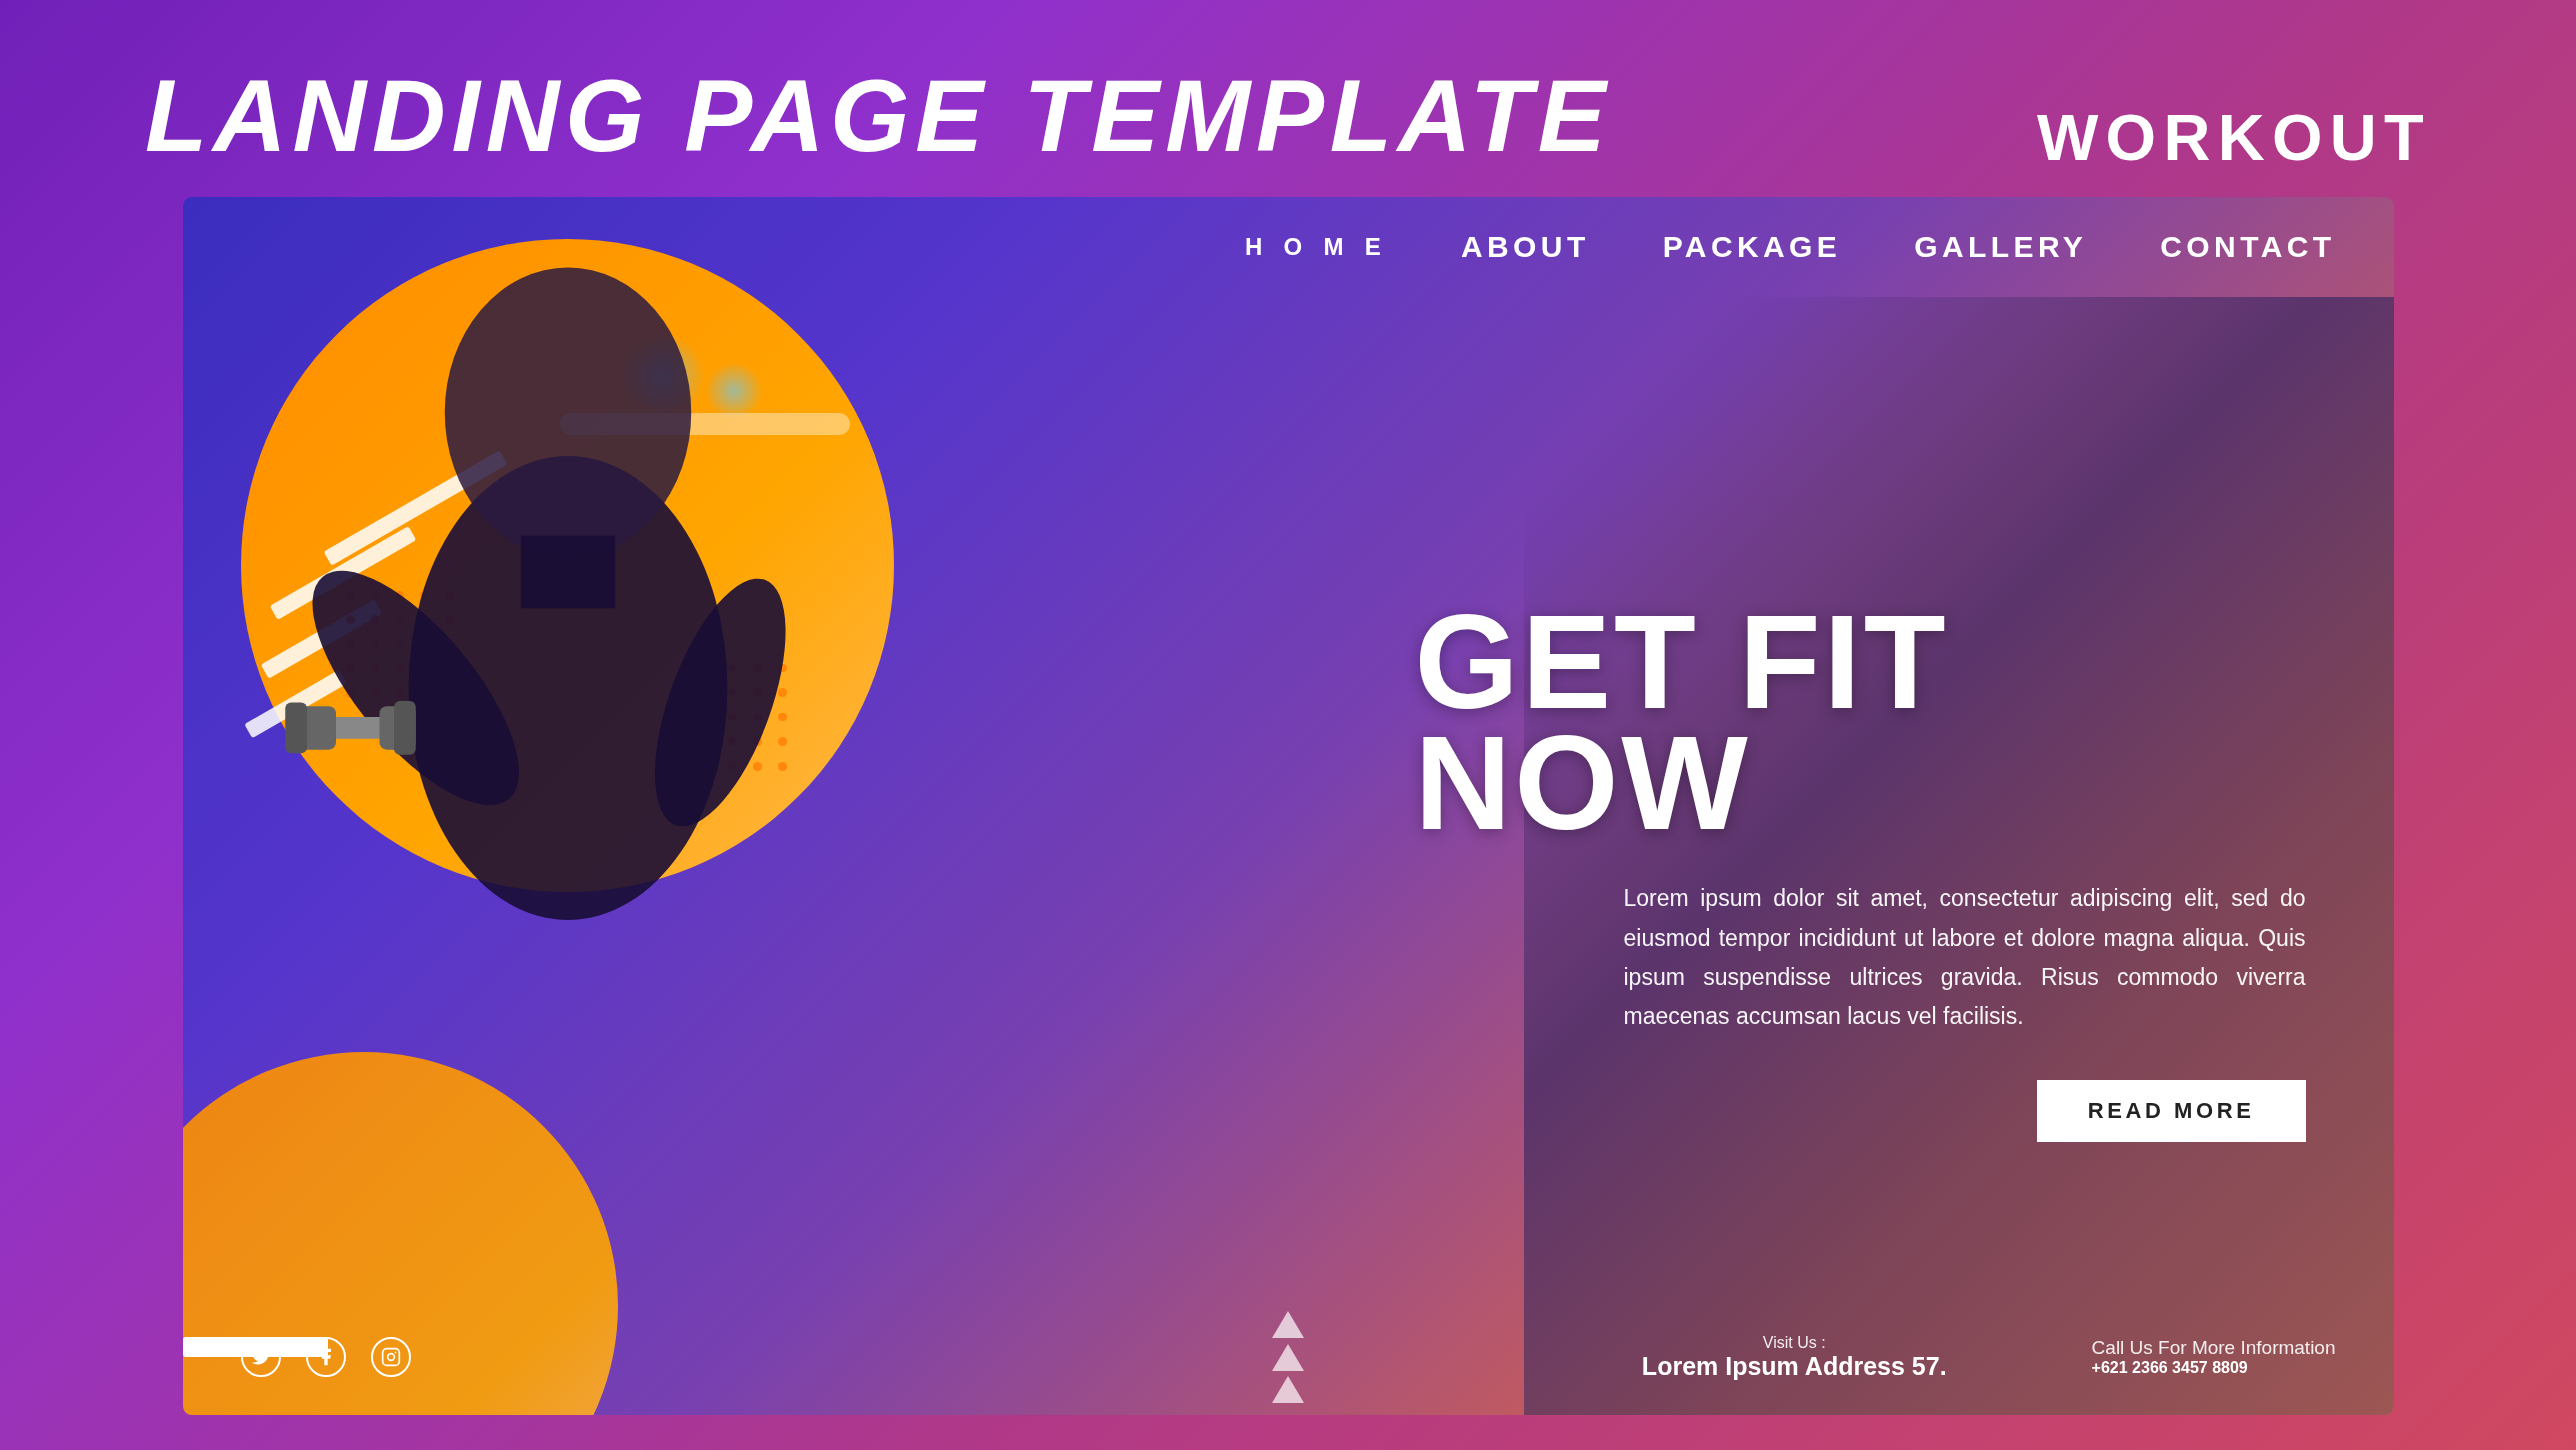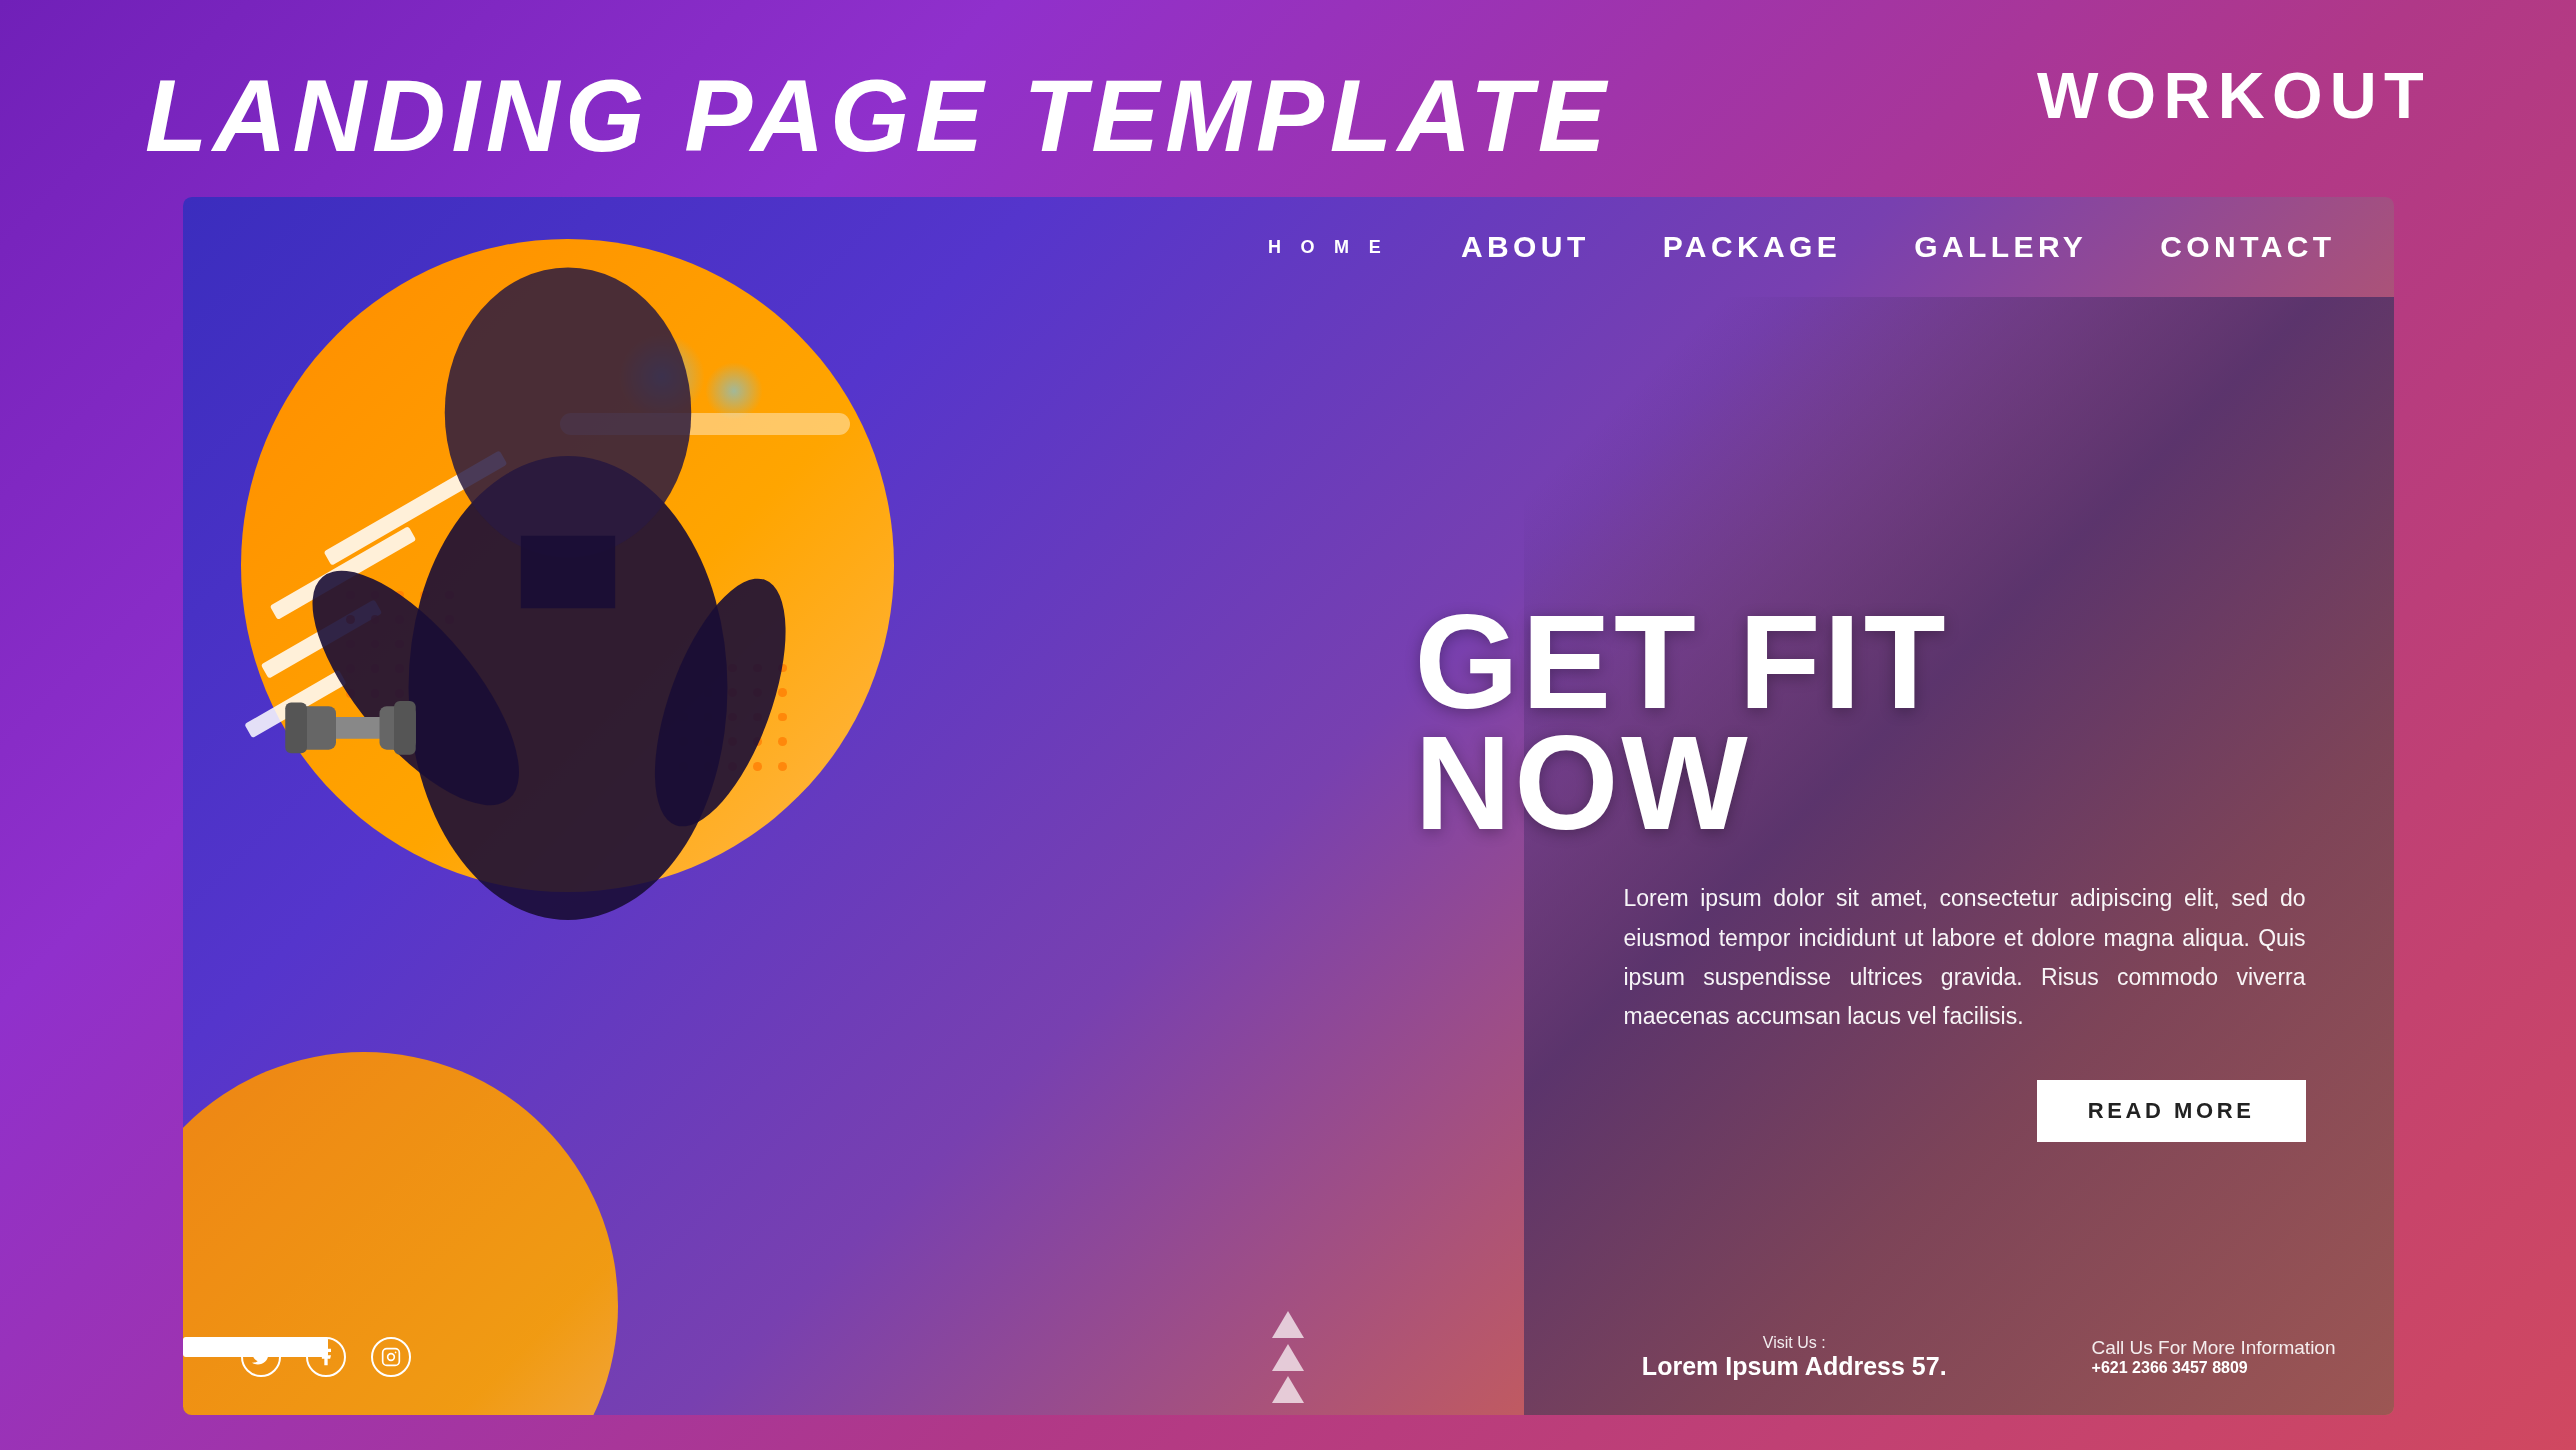--- a/index.html
+++ b/index.html
@@ -11,21 +11,21 @@
       flex-direction: column;
       align-items: center;
       justify-content: center;
       font-family: 'Arial', sans-serif;
       overflow: hidden;
     }
 
     .outer-title-area {
       width: 100%;
       display: flex;
-      align-items: flex-start;
+      align-items: flex-end;
       justify-content: space-between;
       padding: 29px 145px 22px 145px;
     }
 
     .main-title {
       font-size: 102px;
       font-weight: 900;
       color: white;
       letter-spacing: 5.8px;
       text-transform: uppercase;
@@ -107,21 +107,21 @@
       font-size: 30px;
       font-weight: 700;
       color: white;
       letter-spacing: 4.4px;
       text-transform: uppercase;
       cursor: pointer;
       text-decoration: none;
     }
 
     .nav-link.active {
-      font-size: 18px;
+      font-size: 24px;
       letter-spacing: 7.3px;
     }
 
     
     .hero {
       flex: 1;
       position: relative;
       display: flex;
       align-items: center;
     }

